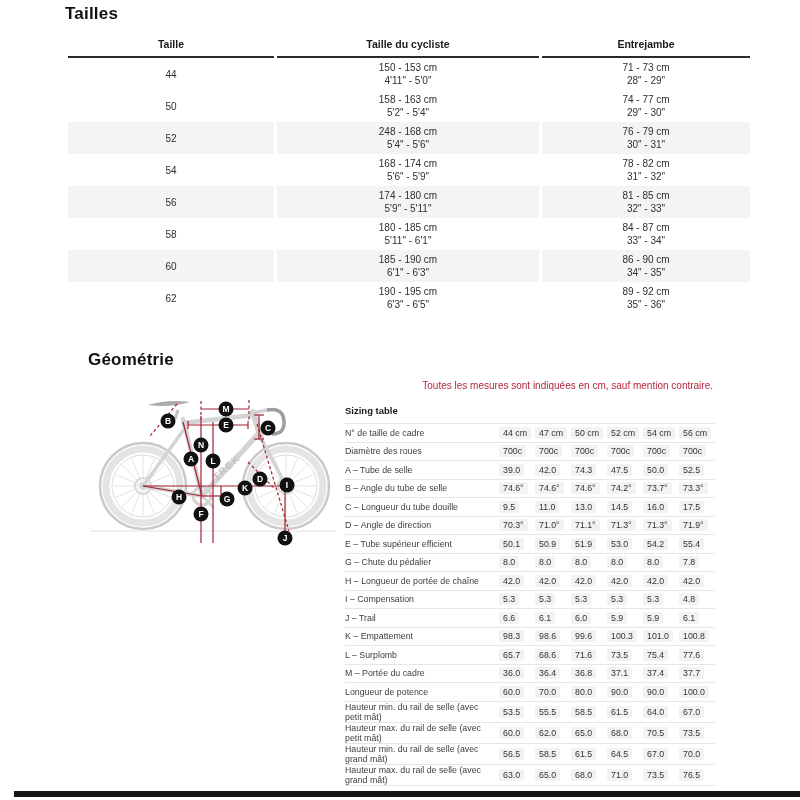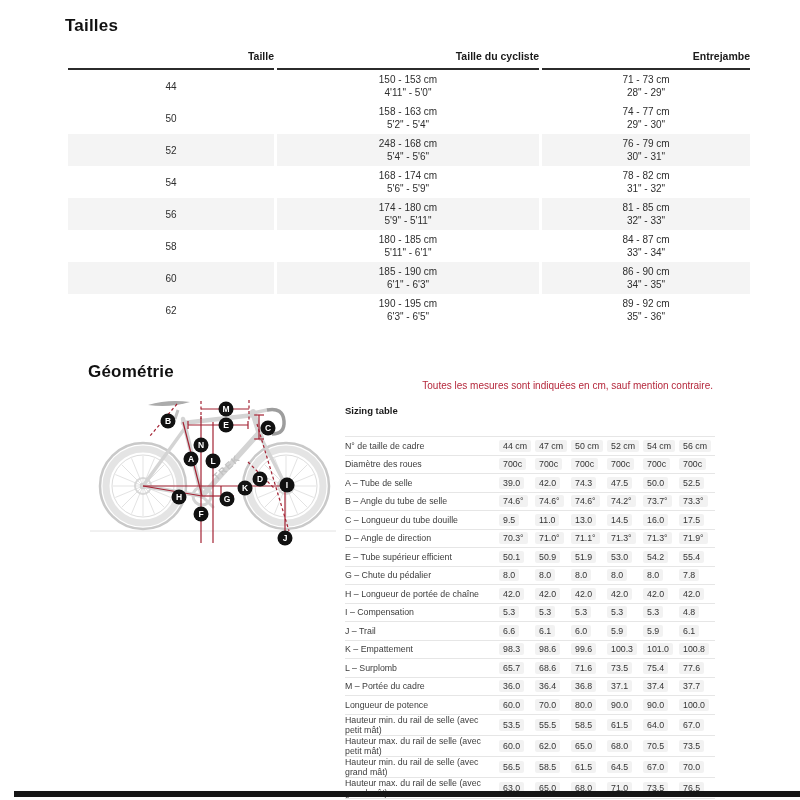--- a/index.html
+++ b/index.html
@@ -2,35 +2,35 @@
 <html><head>
 <meta charset="utf-8">
 <style>
   html,body{margin:0;padding:0;background:#fff;}
   body{width:800px;height:800px;overflow:hidden;position:relative;
        font-family:"Liberation Sans","DejaVu Sans",sans-serif;color:#222;}
   .abs{position:absolute;}
 
   
   .sizes-section{left:65px;top:4px;width:682px;}
-  .h-title{font-size:17px;font-weight:800;letter-spacing:.2px;color:#111;margin:12px 0 10px 0;}
+  .h-title{font-size:17px;font-weight:800;letter-spacing:.2px;color:#111;margin:0 0 10px 0;}
   table.sizes{border-collapse:separate;border-spacing:3px 0;width:100%;table-layout:fixed;}
   table.sizes th{font-size:10.5px;font-weight:700;color:#1a1a1a;padding:4px 0 6px 0;
-                 border-bottom:2px solid #2b2b2b;text-align:right;}
+                 border-bottom:2px solid #2b2b2b;text-align:center;}
   table.sizes td{font-size:10px;color:#2e2e2e;text-align:center;vertical-align:middle;
                  padding:3px 0;line-height:13px;height:26px;}
   table.sizes tr.alt td{background:#f4f4f4;}
   col.c1{width:206px;} col.c2{width:262px;} col.c3{width:208px;}
 
   
   .geom-title{left:88px;top:350px;}
   .diagram{left:88px;top:386px;width:252px;height:182px;}
   .geom-right{left:345px;top:380px;width:368px;}
   .note{font-size:10px;color:#b5283c;margin:0 0 14px 0;text-align:right;}
-  .sizing-label{font-size:9.5px;font-weight:700;color:#1a1a1a;margin:0 0 20px 0;}
+  .sizing-label{font-size:9.5px;font-weight:700;color:#1a1a1a;margin:0 0 7px 0;}
   table.geom{border-collapse:collapse;width:366px;table-layout:fixed;}
   table.geom td,table.geom th{border-top:1px solid #e6e6e6;font-size:8.8px;font-weight:400;
        text-align:left;padding:0;height:17.5px;vertical-align:middle;color:#3c3c3c;}
   table.geom tr:last-child td{border-bottom:1px solid #e6e6e6;}
   table.geom .lbl{width:150px;padding-right:4px;}
   table.geom .val{width:36px;}
   .chip{display:inline-block;background:#f2f2f2;border-radius:2px;padding:1px 4px;color:#333;}
 
   
   .footer-bar{left:14px;right:0;bottom:3px;height:6px;background:#161616;}

